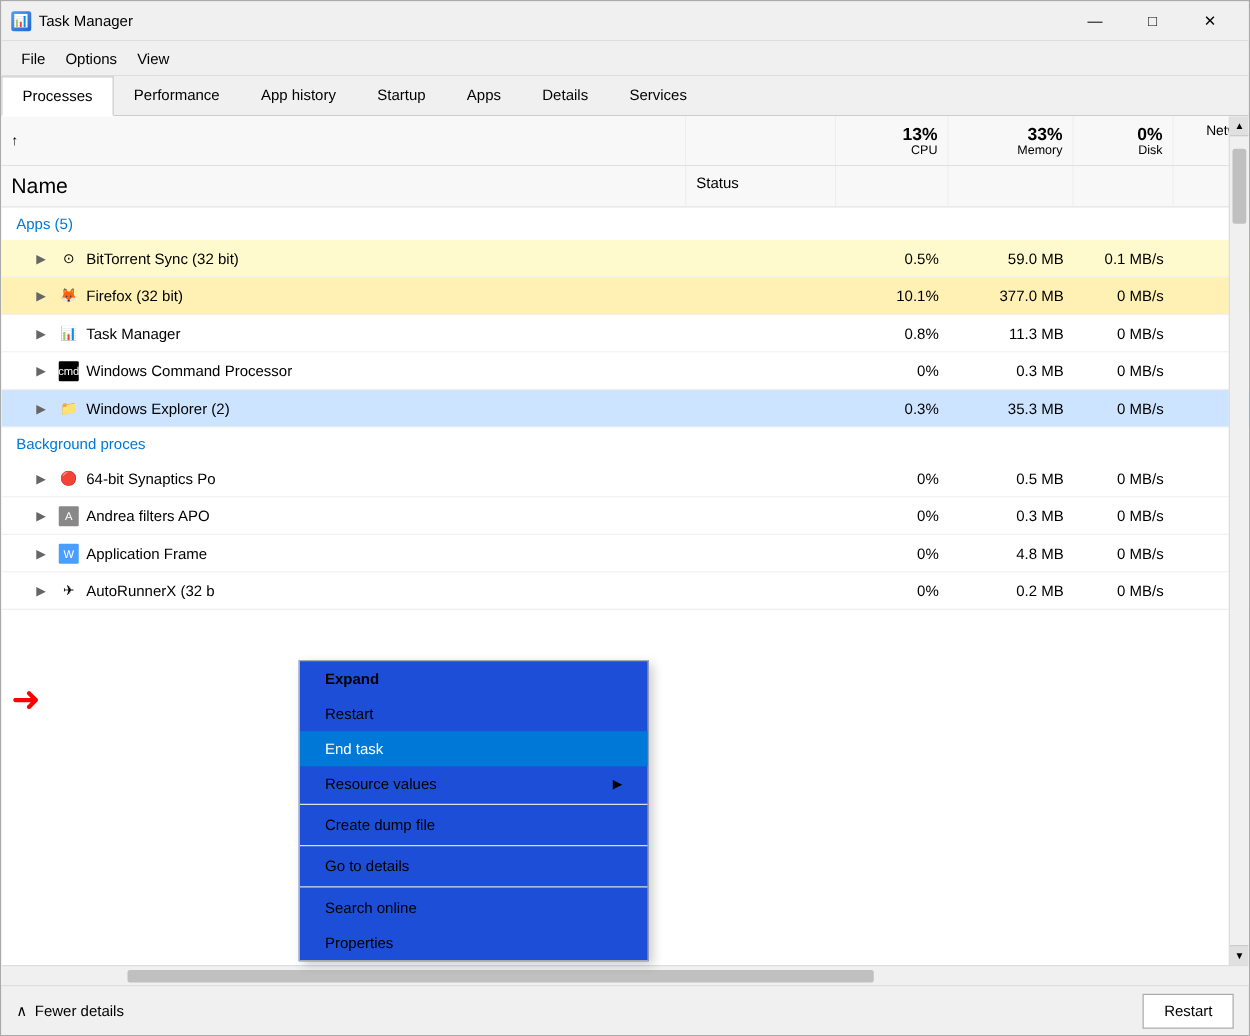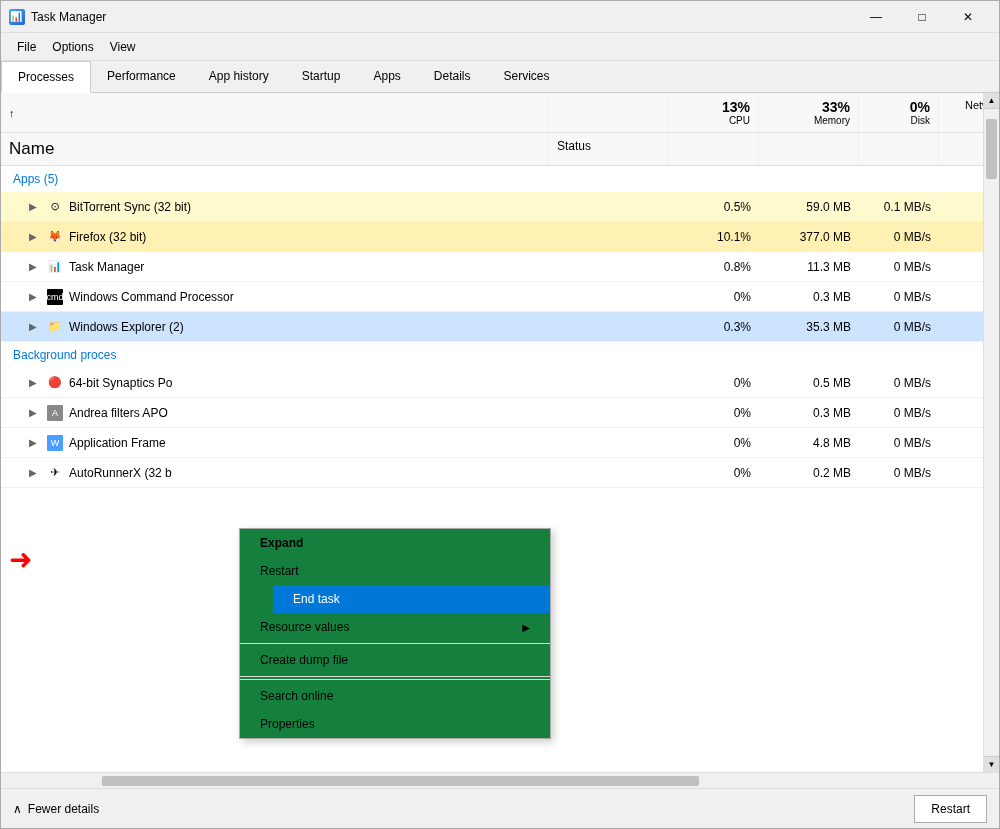--- a/index.html
+++ b/index.html
@@ -41,23 +41,23 @@
     .process-icon { width: 16px; height: 16px; display: inline-flex; align-items: center; justify-content: center; font-size: 11px; flex-shrink: 0; }
     
     .bottom-bar { height: 40px; background: #f0f0f0; border-top: 1px solid #ddd; display: flex; align-items: center; padding: 0 12px; justify-content: space-between; }
     .fewer-details { display: flex; align-items: center; gap: 6px; cursor: pointer; font-size: 12px; }
     .restart-btn { padding: 6px 16px; background: white; border: 1px solid #aaa; cursor: pointer; font-size: 12px; }
     
     .h-scrollbar { height: 16px; background: #f0f0f0; border-top: 1px solid #ddd; display: flex; align-items: center; padding: 0 2px; }
     .h-scroll-thumb { height: 10px; background: #c0c0c0; border-radius: 2px; width: 60%; margin-left: 10%; }
     
     
-    .context-menu { position: absolute; left: 238px; top: 435px; width: 312px; background: #15803d; border: 1px solid #aaa; box-shadow: 3px 3px 8px rgba(0,0,0,0.2); z-index: 100; text-align: center; }
+    .context-menu { position: absolute; left: 238px; top: 435px; width: 280px; background: #1d4ed8; border: 1px solid #aaa; box-shadow: 3px 3px 8px rgba(0,0,0,0.2); z-index: 100; text-align: center; }
     .ctx-item { padding: 7px 20px; font-size: 12px; cursor: pointer; display: flex; align-items: center; justify-content: space-between; }
-    .ctx-item.highlighted { background: #0078d7; color: white; margin-left: 33px; }
+    .ctx-item.highlighted { background: #0078d7; color: white; }
     .ctx-item.bold { font-weight: bold; }
     .ctx-separator { height: 1px; background: #ddd; margin: 2px 0; }
     .ctx-arrow { font-size: 10px; }
     
     
     .red-arrow { position: absolute; left: 8px; top: 450px; font-size: 28px; color: red; z-index: 50; }
     
     
     .v-scrollbar { position: absolute; right: 0; top: 0; bottom: 16px; width: 16px; background: #f0f0f0; border-left: 1px solid #ddd; display: flex; flex-direction: column; }
     .v-scroll-up { height: 16px; background: #e0e0e0; border-bottom: 1px solid #ccc; display: flex; align-items: center; justify-content: center; cursor: pointer; font-size: 8px; }
@@ -289,20 +289,23 @@
       </div>
       <div class="ctx-item">
         <span>Resource values</span>
         <span class="ctx-arrow">▶</span>
       </div>
       <div class="ctx-separator"></div>
       <div class="ctx-item">
         <span>Create dump file</span>
       </div>
       <div class="ctx-separator"></div>
+      <div class="ctx-item">
+        <span>Go to details</span>
+      </div>
       <div class="ctx-separator"></div>
       <div class="ctx-item">
         <span>Search online</span>
       </div>
       <div class="ctx-item">
         <span>Properties</span>
       </div>
     </div>
 
   </div>

